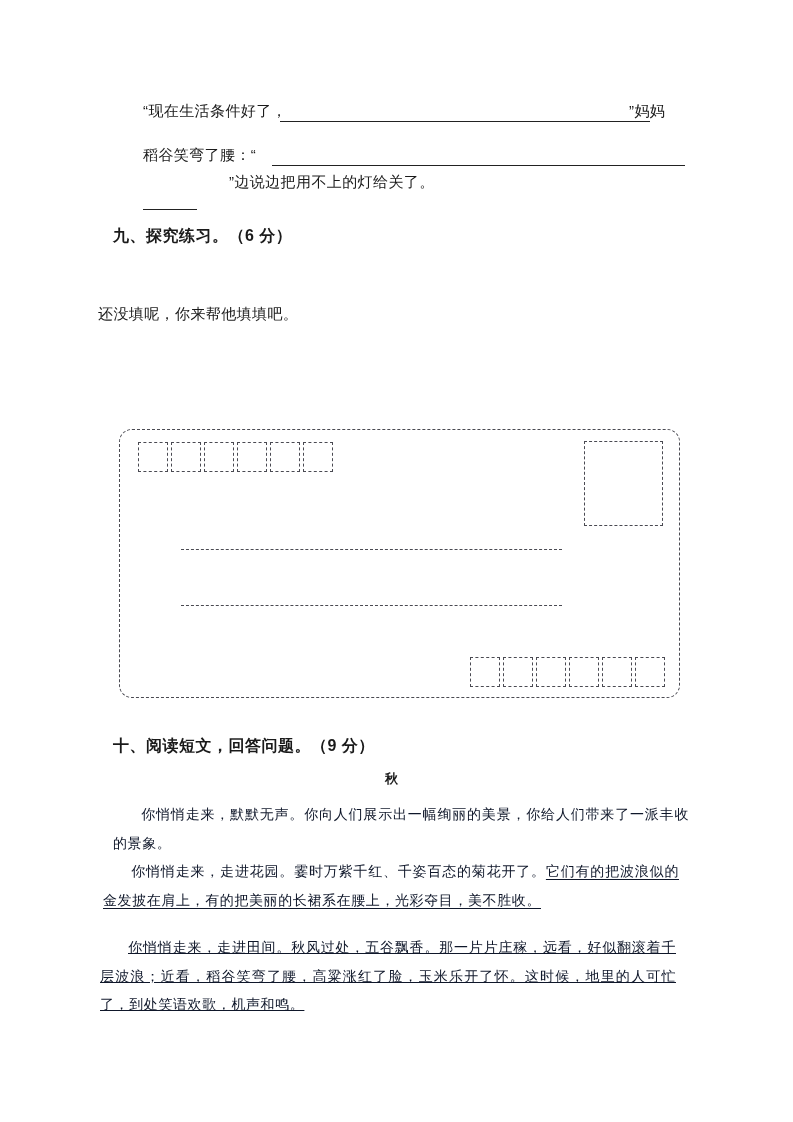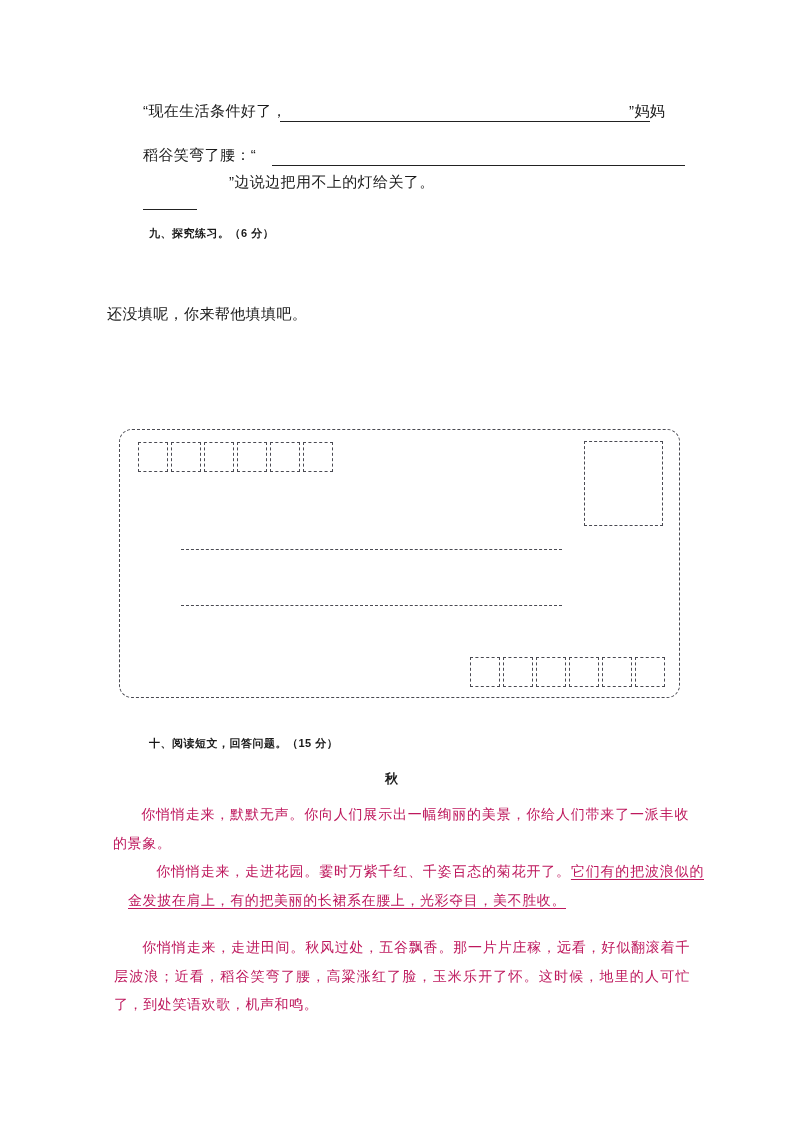--- a/index.html
+++ b/index.html
@@ -30,25 +30,24 @@
     line-height: 1;
     white-space: nowrap;
     letter-spacing: 0.4px;
   }
   .sans { font-family: "Liberation Sans", "DejaVu Sans", sans-serif; }
 
   .sec-head {
     position: absolute;
     font-family: "Liberation Sans", "DejaVu Sans", sans-serif;
     font-weight: bold;
-    font-size: 11px;
+    font-size: 16px;
     line-height: 1;
     white-space: nowrap;
     letter-spacing: 0.5px;
-    margin-left: 36px;
   }
 
   
   .rule {
     position: absolute;
     border-bottom: 1.3px solid #222;
     height: 0;
   }
 
   
@@ -87,21 +86,21 @@
     white-space: nowrap;
   }
   .para {
     position: absolute;
     font-family: "Liberation Serif", "DejaVu Serif", serif;
     font-size: 14px;
     line-height: 28.5px;
     letter-spacing: 0.6px;
     text-align: justify;
     text-justify: inter-character;
-    color: #be185d;
+    color: #0f172a;
   }
   .para .ul { text-decoration: underline; text-underline-offset: 3px; }
   .indent { display: inline-block; width: 2em; }
 </style>
 </head>
 <body>
 
 <div class="page">
 
   <div class="blk sans" style="left:143px; top:103px;">“现在生活条件好了，</div>
@@ -109,21 +108,21 @@
   <div class="blk sans" style="left:629px; top:103px;">”妈妈</div>
 
   <div class="blk sans" style="left:143px; top:147px;">稻谷笑弯了腰：“</div>
   <div class="rule" style="left:272px; top:165px; width:413px;"></div>
 
   <div class="rule" style="left:143px; top:209px; width:54px;"></div>
   <div class="blk sans" style="left:197px; top:174px;margin-left:32px;">”边说边把用不上的灯给关了。</div>
 
   <div class="sec-head" style="left:113px; top:228px;">九、探究练习。（6 分）</div>
 
-  <div class="blk sans" style="left:107px; top:306px;">还没填呢，你来帮他填填吧。</div>
+  <div class="blk sans" style="left:98px; top:306px;">还没填呢，你来帮他填填吧。</div>
 
 
   <div class="envelope" style="left:119px; top:429px; width:561px; height:269px;">
 
     <div class="pcbox" style="left:18px; top:12px; width:30px; height:30px;"></div>
     <div class="pcbox" style="left:51px; top:12px; width:30px; height:30px;"></div>
     <div class="pcbox" style="left:84px; top:12px; width:30px; height:30px;"></div>
     <div class="pcbox" style="left:117px; top:12px; width:30px; height:30px;"></div>
     <div class="pcbox" style="left:150px; top:12px; width:30px; height:30px;"></div>
     <div class="pcbox" style="left:183px; top:12px; width:30px; height:30px;"></div>
@@ -134,29 +133,29 @@
     <div class="addr-line" style="left:61px; top:175px; width:381px;"></div>
 
     <div class="pcbox" style="left:350px; top:227px; width:30px; height:30px;"></div>
     <div class="pcbox" style="left:383px; top:227px; width:30px; height:30px;"></div>
     <div class="pcbox" style="left:416px; top:227px; width:30px; height:30px;"></div>
     <div class="pcbox" style="left:449px; top:227px; width:30px; height:30px;"></div>
     <div class="pcbox" style="left:482px; top:227px; width:30px; height:30px;"></div>
     <div class="pcbox" style="left:515px; top:227px; width:30px; height:30px;"></div>
   </div>
 
-  <div class="sec-head" style="left:113px; top:738px;">十、阅读短文，回答问题。（15 分）</div>
+  <div class="sec-head" style="left:113px; top:738px;">十、阅读短文，回答问题。（9 分）</div>
 
   <div class="passage-title" style="left:385px; top:772px;">秋</div>
 
   <div class="para" style="left:113px; top:801px; width:576px;">
     <span class="indent"></span><span>你悄悄走来，默默无声。你向人们展示出一幅绚丽的美景，你给人们带来了一派丰收的景象。</span>
   </div>
 
-  <div class="para" style="left:128px; top:858px; width:576px;">
+  <div class="para" style="left:103px; top:858px; width:576px;">
     <span class="indent"></span><span>你悄悄走来，走进花园。霎时万紫千红、千姿百态的菊花开了。</span><span class="ul">它们有的把波浪似的金发披在肩上，有的把美丽的长裙系在腰上，光彩夺目，美不胜收。</span>
   </div>
 
-  <div class="para" style="left:114px; top:934px; width:576px;">
+  <div class="para" style="left:100px; top:934px; width:576px;text-decoration:underline;">
     <span class="indent"></span><span>你悄悄走来，走进田间。秋风过处，五谷飘香。那一片片庄稼，远看，好似翻滚着千层波浪；近看，稻谷笑弯了腰，高粱涨红了脸，玉米乐开了怀。这时候，地里的人可忙了，到处笑语欢歌，机声和鸣。</span>
   </div>
 
 </div>
 
 </body></html>

